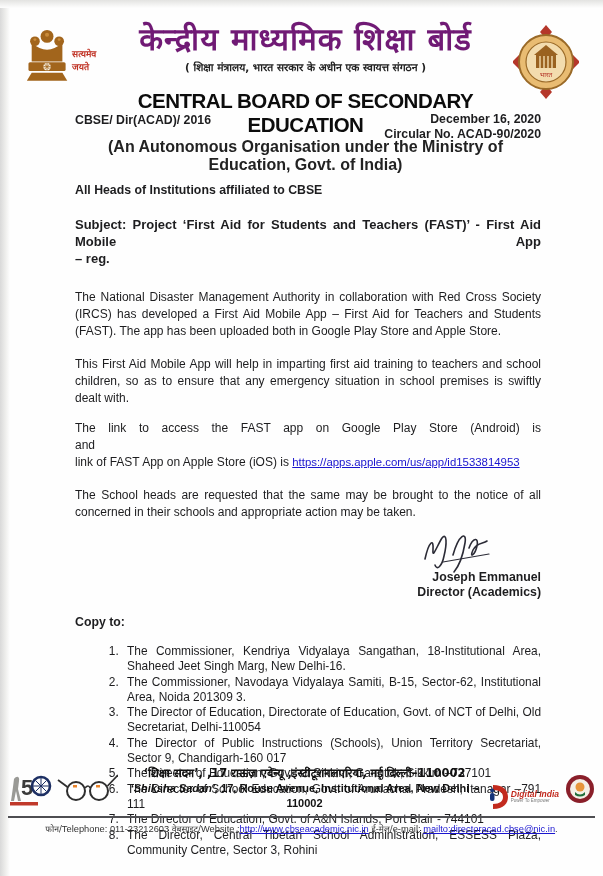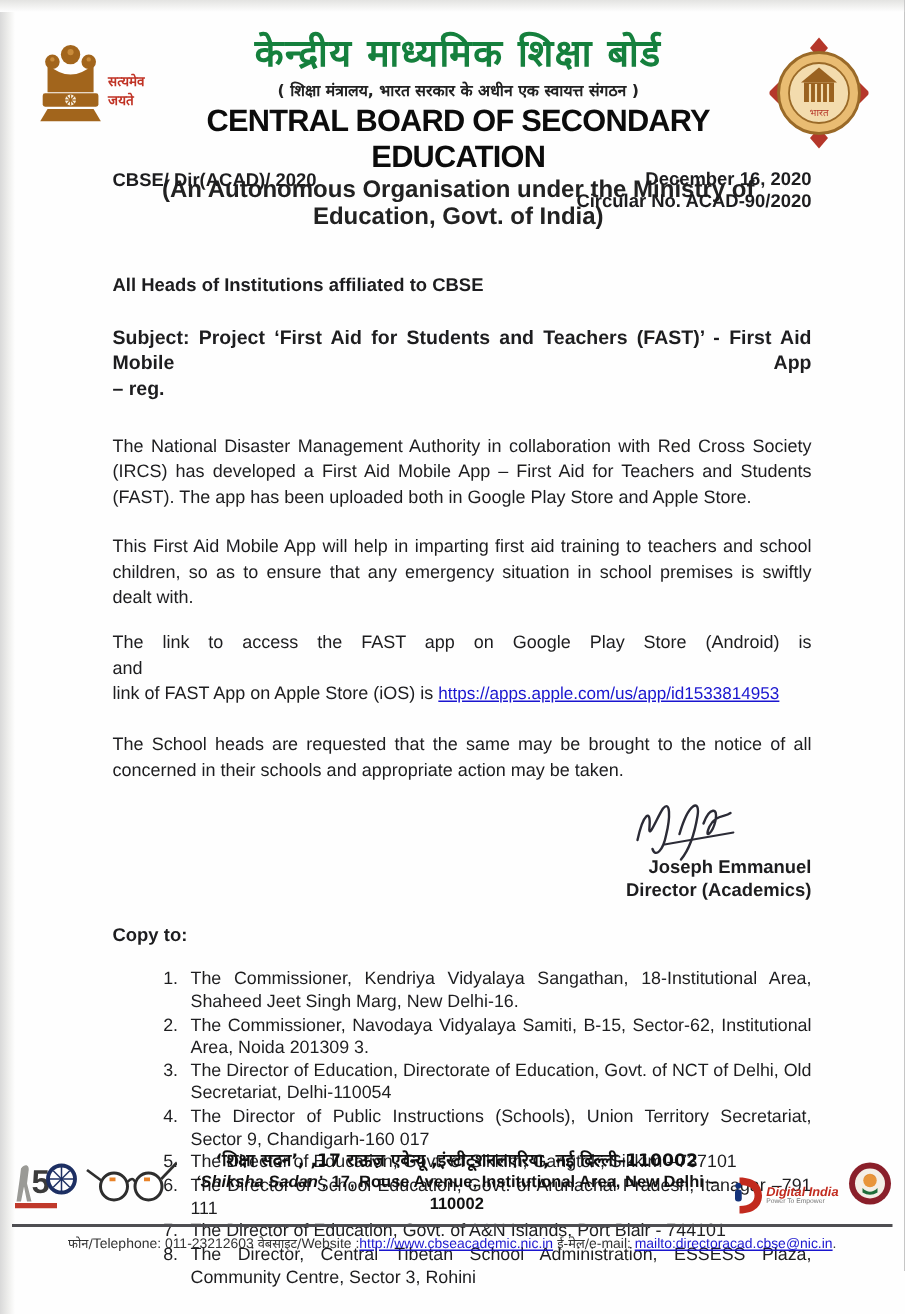--- a/index.html
+++ b/index.html
@@ -14,23 +14,23 @@
     background:linear-gradient(90deg,#d9d9d9 0,#eeeeec 55%,#fefefe 100%); }
   .edge-top { position:absolute; left:0; top:0; right:0; height:8px;
     background:linear-gradient(180deg,#e3e3e1 0,#fefefe 100%); }
 
   .hindi { font-family:"DejaVu Sans", sans-serif; }
 
   
   .header { position:absolute; top:16px; left:22px; right:14px; display:flex; align-items:flex-start; }
   .emblem-wrap { width:86px; display:flex; flex-direction:row; align-items:center; padding-top:4px; }
   .header-center { flex:1; text-align:center; padding-top:6px; }
-  .h-hindi-title { font-size:25px; font-weight:bold; color:#15803d; line-height:1.15; letter-spacing:1px; }
+  .h-hindi-title { font-size:31px; font-weight:bold; color:#701a75; line-height:1.15; letter-spacing:1px; }
   .h-hindi-sub { font-size:10.5px; font-weight:bold; color:#222; margin-top:2px; }
-  .h-en-title { font-size:20.5px; font-weight:bold; color:#0c0c0c; margin-top:2px; letter-spacing:-0.5px; }
+  .h-en-title { font-size:20.5px; font-weight:bold; color:#0c0c0c; margin-top:15px; letter-spacing:-0.5px; }
   .h-en-sub { font-size:16px; font-weight:bold; color:#222; margin-top:1px; }
   .cbse-logo-wrap { width:86px; display:flex; justify-content:center; padding-top:8px; }
   .motto { font-size:9px; font-weight:bold; color:#c03325; margin-top:2px; }
 
   
   .content { position:absolute; top:112px; left:75px; width:466px; font-size:12px; line-height:17px; }
   .ref-row { display:flex; justify-content:space-between; font-weight:bold; font-size:12.3px; }
   .date-block { text-align:right; line-height:15px; }
   .addressee { font-weight:bold; margin-top:40px; font-size:12.3px; }
   .subject { font-weight:bold; margin-top:17px; font-size:13px; }
@@ -122,21 +122,21 @@
           <line x1="35" y1="32" x2="35" y2="44"></line>
           <line x1="39" y1="32" x2="39" y2="44"></line>
         </g>
         <text x="33" y="53" text-anchor="middle" font-size="6.5" fill="#b5372a" font-family="DejaVu Sans">भारत</text>
       </svg>
     </div>
   </div>
 
   <div class="content">
     <div class="ref-row">
-      <span>CBSE/ Dir(ACAD)/ 2020</span>
+      <span>CBSE/ Dir(ACAD)/ 2016</span>
       <span class="date-block">
         <span>December 16, 2020</span><br>
         <span>Circular No. ACAD-90/2020</span>
       </span>
     </div>
 
     <div class="addressee">All Heads of Institutions affiliated to CBSE</div>
 
     <div class="subject">
       <div class="jline">Subject: Project ‘First Aid for Students and Teachers (FAST)’ - First Aid Mobile App</div>

